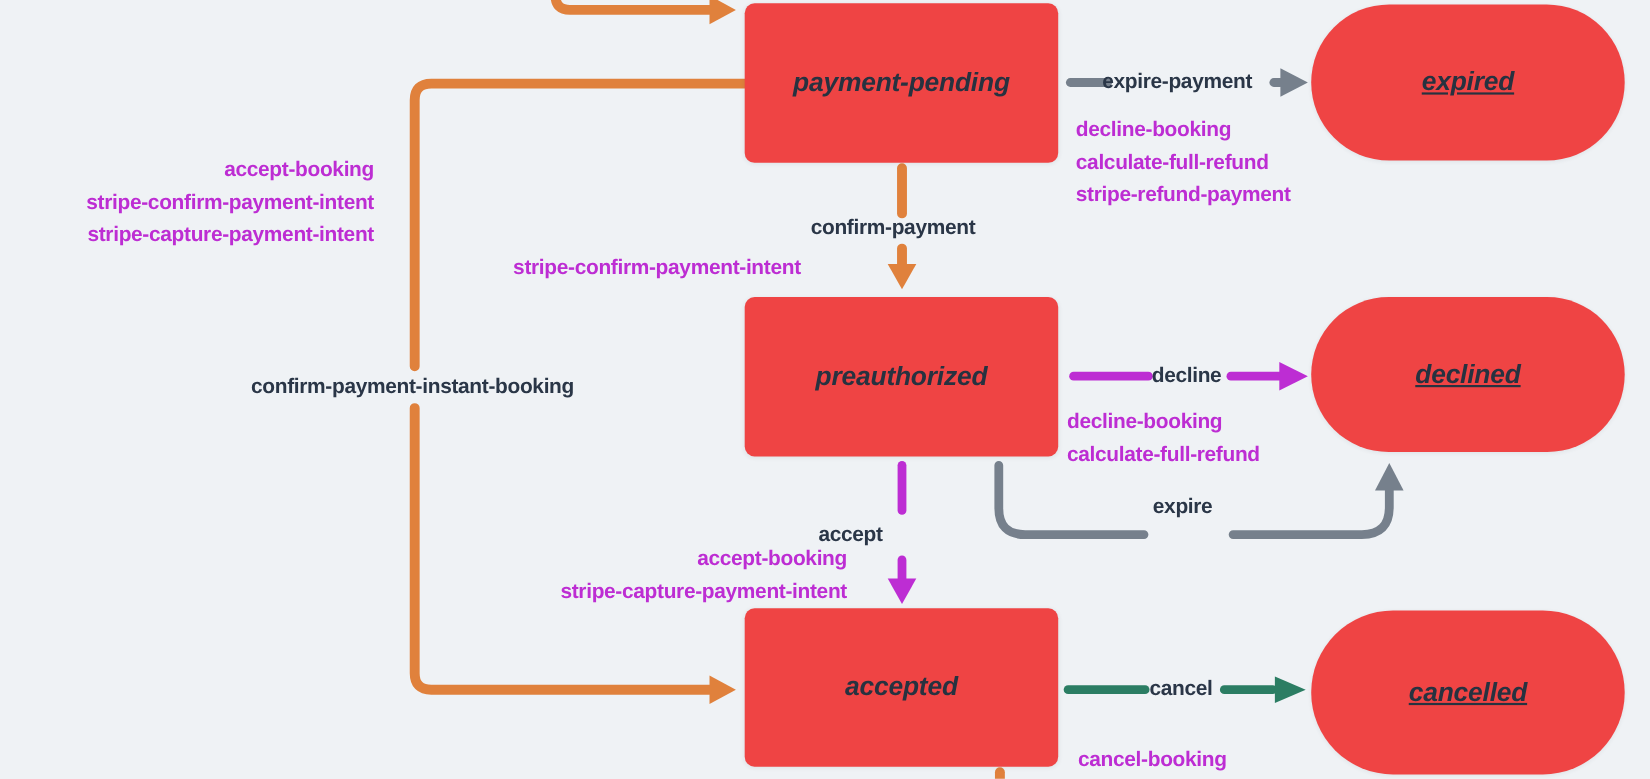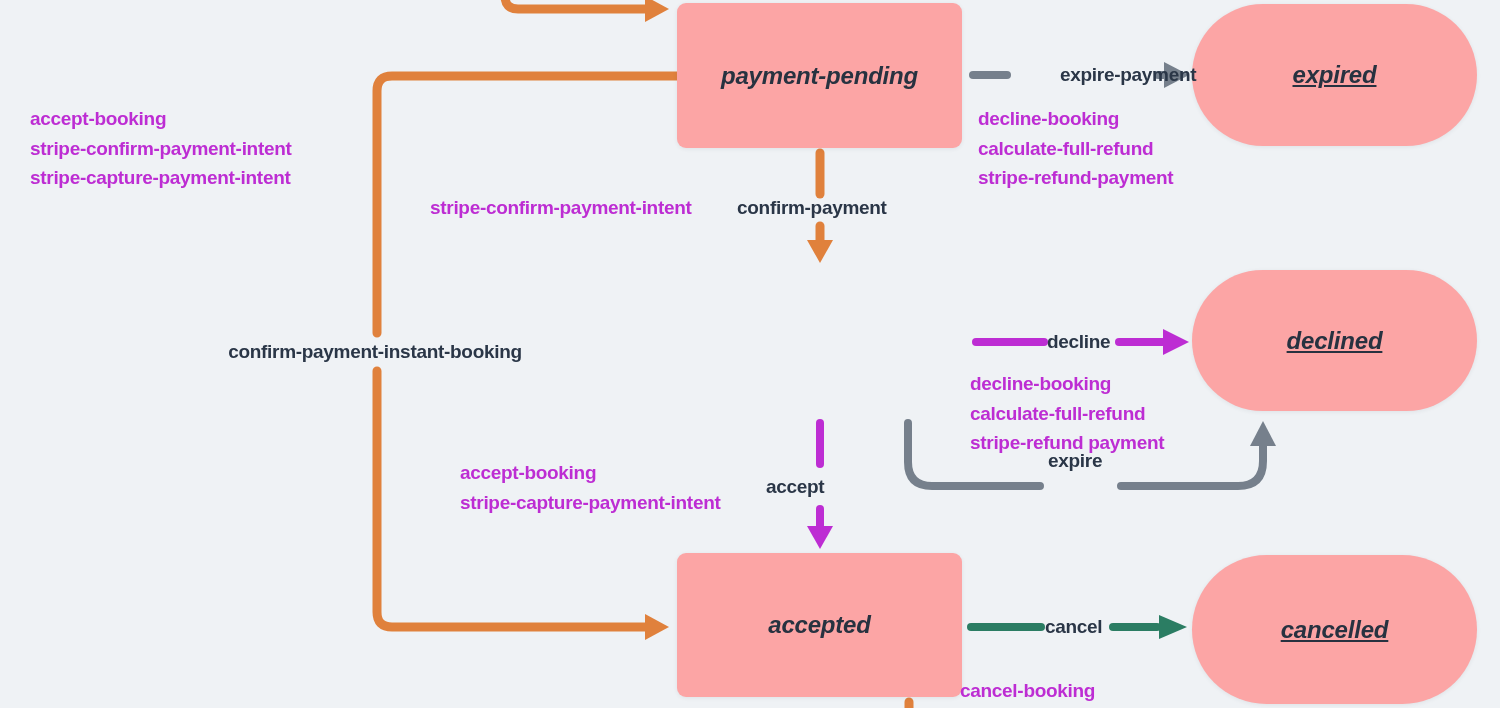--- a/index.html
+++ b/index.html
@@ -5,38 +5,38 @@
   html,body{margin:0;padding:0;}
   body{
     width:1500px;height:708px;overflow:hidden;
     background:#EFF2F5;
     font-family:"Liberation Sans", sans-serif;
   }
   .canvas{position:relative;width:1500px;height:708px;}
   svg.wires{position:absolute;left:0;top:0;width:1500px;height:708px;}
 
   .node{
-    position:absolute;background:#fca5a5;
+    position:absolute;background:#ef4444;
     display:flex;align-items:center;justify-content:center;
     font-style:italic;font-size:24px;font-weight:600;
     color:#273240;letter-spacing:-0.2px;
     box-shadow:0 1px 4px rgba(39,50,64,0.08);
   }
   .node.state{border-radius:9px;}
   .node.terminal{border-radius:80px;text-decoration:underline;}
 
   .lbl{
     position:absolute;white-space:nowrap;
     font-size:19px;font-weight:600;letter-spacing:-0.3px;
     line-height:22px;
   }
   .lbl.purple{color:#BD2DD3;}
   .lbl.dark{color:#2A3647;}
   .actions{line-height:29.5px;}
-  .alignright{}
+  .alignright{text-align:right;margin-top:36px;}
   .centerx{transform:translateX(-50%);}
 
   .wire-orange{stroke:#E0813C;stroke-width:9;fill:none;stroke-linecap:round;}
   .wire-gray{stroke:#76808C;stroke-width:8;fill:none;stroke-linecap:round;}
   .wire-magenta{stroke:#BD2DD3;stroke-width:8;fill:none;stroke-linecap:round;}
   .wire-teal{stroke:#2B7D63;stroke-width:8;fill:none;stroke-linecap:round;}
   .head-orange{fill:#E0813C;}
   .head-gray{fill:#76808C;}
   .head-magenta{fill:#BD2DD3;}
   .head-teal{fill:#2B7D63;}
@@ -78,20 +78,23 @@
     <path class="wire-teal" d="M971,627 L1041,627"></path>
     <path class="wire-teal" d="M1113,627 L1157,627"></path>
     <polygon class="head-teal" points="1159,615 1187,627 1159,639"></polygon>
 
     <path class="wire-orange" d="M909,702 L909,714"></path>
   </svg>
 
   <div class="node state" style="left:677px;top:3px;width:285px;height:145px;">
     <span>payment-pending</span>
   </div>
+  <div class="node state" style="left:677px;top:270px;width:285px;height:145px;">
+    <span>preauthorized</span>
+  </div>
   <div class="node state" style="left:677px;top:553px;width:285px;height:144px;">
     <span>accepted</span>
   </div>
 
   <div class="node terminal" style="left:1192px;top:4px;width:285px;height:142px;">
     <span>expired</span>
   </div>
   <div class="node terminal" style="left:1192px;top:270px;width:285px;height:141px;">
     <span>declined</span>
   </div>
@@ -103,38 +106,37 @@
     <div>accept-booking</div>
     <div>stripe-confirm-payment-intent</div>
     <div>stripe-capture-payment-intent</div>
   </div>
 
   <div class="lbl dark centerx" style="left:375px;top:341px;">confirm-payment-instant-booking</div>
 
   <div class="lbl purple alignright" style="left:430px;top:197px;width:298px;">stripe-confirm-payment-intent</div>
   <div class="lbl dark" style="left:737px;top:197px;">confirm-payment</div>
 
-  <div class="lbl dark" style="left:1060px;top:64px;">expire-payment</div>
+  <div class="lbl dark" style="left:1002px;top:64px;">expire-payment</div>
   <div class="lbl purple actions" style="left:978px;top:104px;">
     <div>decline-booking</div>
     <div>calculate-full-refund</div>
     <div>stripe-refund-payment</div>
   </div>
 
   <div class="lbl dark" style="left:1047px;top:331px;">decline</div>
   <div class="lbl purple actions" style="left:970px;top:369px;">
     <div>decline-booking</div>
     <div>calculate-full-refund</div>
-    <div>stripe-refund payment</div>
   </div>
 
   <div class="lbl purple actions alignright" style="left:460px;top:458px;width:310px;">
     <div>accept-booking</div>
     <div>stripe-capture-payment-intent</div>
   </div>
-  <div class="lbl dark" style="left:766px;top:476px;">accept</div>
+  <div class="lbl dark" style="left:744px;top:476px;">accept</div>
 
   <div class="lbl dark" style="left:1048px;top:450px;">expire</div>
 
   <div class="lbl dark" style="left:1045px;top:616px;">cancel</div>
-  <div class="lbl purple" style="left:960px;top:680px;">cancel-booking</div>
+  <div class="lbl purple" style="left:980px;top:680px;">cancel-booking</div>
 
 </div>
 
 </body></html>

